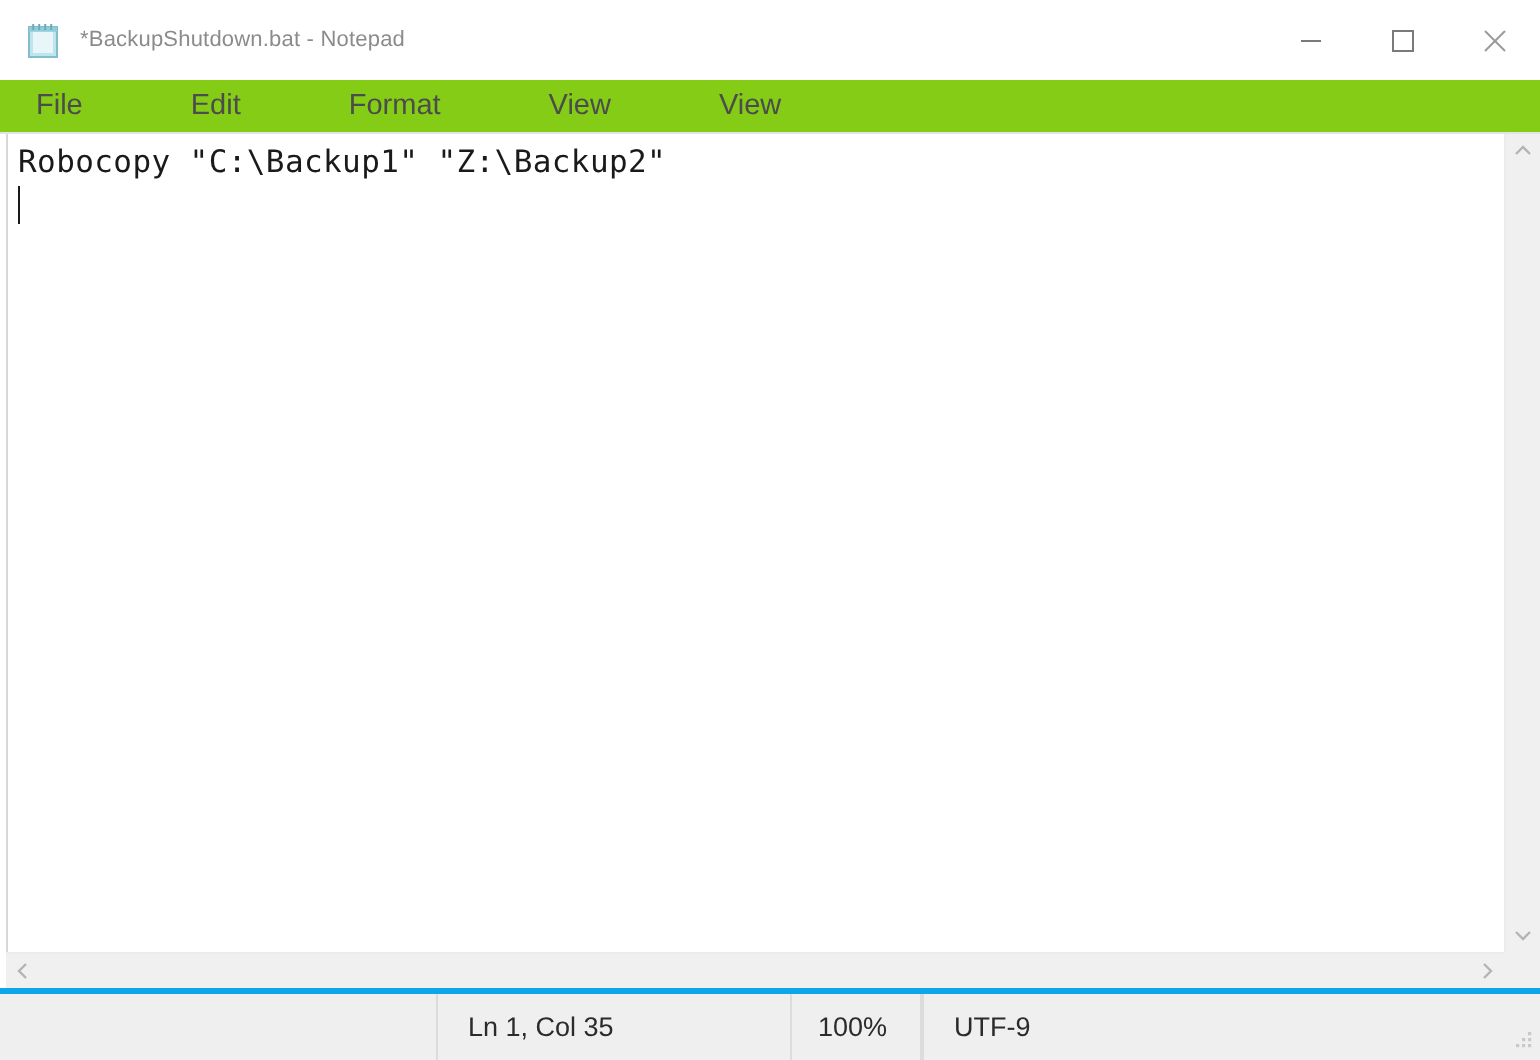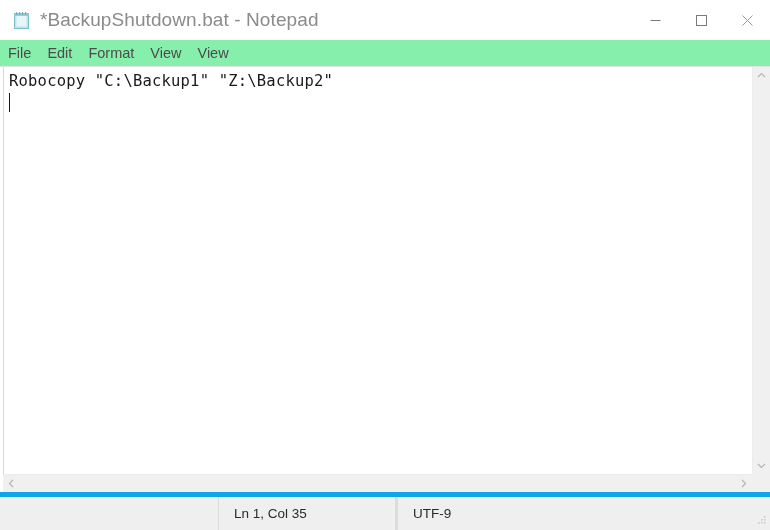--- a/index.html
+++ b/index.html
@@ -48,21 +48,21 @@
   .app-icon {
     position: relative;
     width: 18px;
     height: 19px;
     margin-left: 13px;
     margin-right: 9px;
     flex: 0 0 auto;
   }
   .app-icon svg { display: block; }
   .title-text {
-    font-size: 19px;
+    font-size: 11px;
     color: #8b8b8b;
     letter-spacing: 0.1px;
     white-space: nowrap;
   }
   .caption-buttons {
     position: absolute;
     right: 0;
     top: 0;
     height: 40px;
     display: flex;
@@ -75,25 +75,26 @@
     justify-content: center;
     cursor: default;
   }
   .cap-btn svg { display: block; }
 
   
   .menubar {
     position: relative;
     height: 26px;
     flex: 0 0 26px;
-    background: #86efac;
-    display: flex;
-    align-items: center;
-    padding-left: 0;
-    box-sizing: border-box;
+    background: #84cc16;
+    display: flex;
+    align-items: center;
+    padding-left: 10px;
+    box-sizing: border-box;
+    gap: 38px;
   }
   .menu-item {
     font-size: 14.5px;
     color: #4c4c4c;
     padding: 2px 8px 3px 8px;
     white-space: nowrap;
     cursor: default;
   }
 
   
@@ -183,21 +184,21 @@
     background: #f0f0f0;
     flex: 0 0 18px;
   }
 
   
   .statusbar {
     position: relative;
     flex: 0 0 33px;
     height: 33px;
     background: #efefef;
-    border-top: 5px solid #0ea5e9;
+    border-top: 3px solid #0ea5e9;
     display: flex;
     align-items: center;
     font-size: 13.5px;
     color: #2b2b2b;
   }
   .status-cell {
     height: 33px;
     display: flex;
     align-items: center;
     box-sizing: border-box;
@@ -315,20 +316,21 @@
       <div class="corner-box"></div>
     </div>
 
   </div>
 
   <div class="statusbar">
     <div class="status-cell status-spacer"></div>
     <div class="status-sep"></div>
     <div class="status-cell sc-ln">Ln 1, Col 35</div>
     <div class="status-sep"></div>
+    <div class="status-cell sc-zoom">100%</div>
     <div class="status-sep"></div>
     <div class="status-sep"></div>
     <div class="status-cell sc-enc">UTF-9</div>
 
     <svg class="resize-grip" viewBox="0 0 12 12">
       <g fill="#c9c9c9">
         <rect x="9" y="1" width="1.6" height="1.6"></rect>
         <rect x="6" y="4" width="1.6" height="1.6"></rect>
         <rect x="9" y="4" width="1.6" height="1.6"></rect>
         <rect x="3" y="7" width="1.6" height="1.6"></rect>

